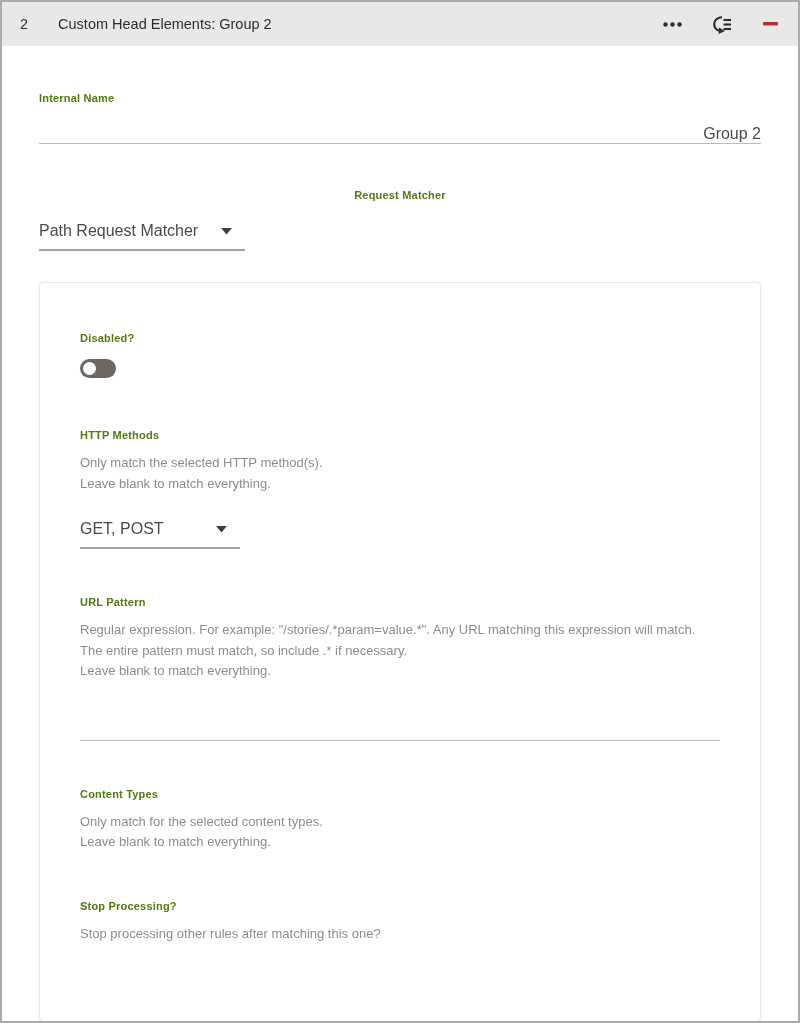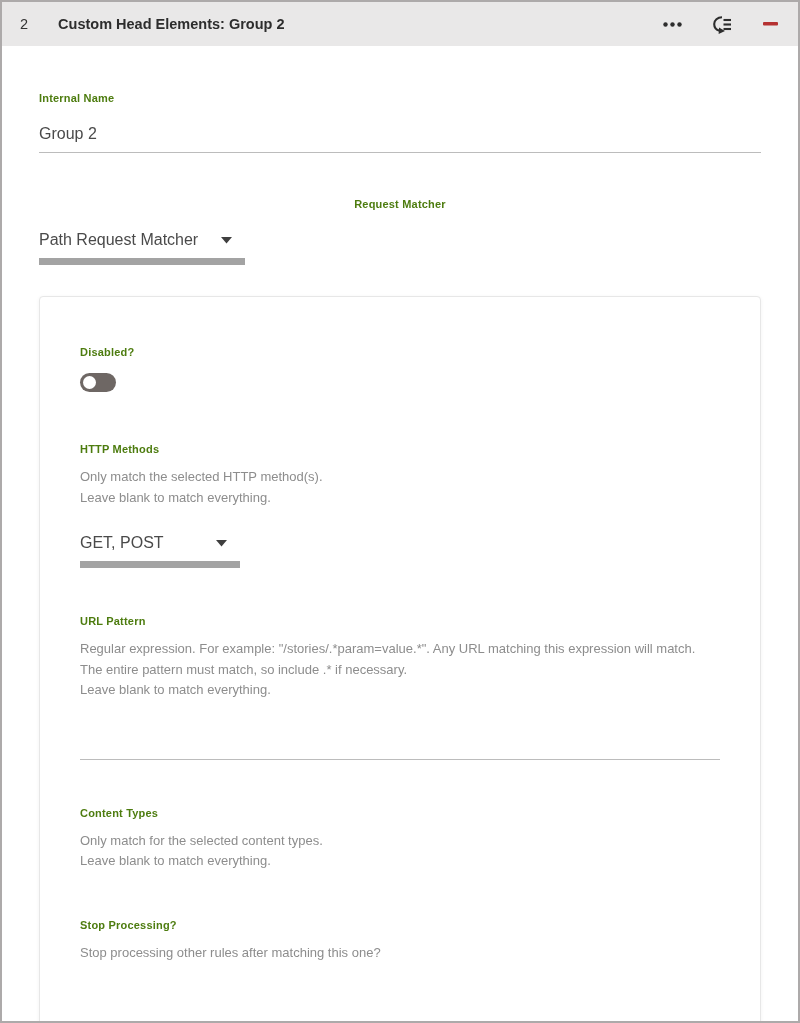--- a/index.html
+++ b/index.html
@@ -10,39 +10,39 @@
     border:2px solid #adaaaa;
     overflow:hidden;
     position:relative;
   }
   .header {
     height:44px; background:#e9e8e8;
     display:flex; align-items:center;
     padding:0 20px 0 18px;
   }
   .header-index { font-size:14.5px; color:#333; }
-  .header-title { margin-left:30px; font-size:14.5px; color:#2d2d2d;font-weight:bold; }
+  .header-title { margin-left:30px; font-size:14.5px; color:#2d2d2d; }
   .header-actions { margin-left:auto; display:flex; align-items:center; gap:30px; }
   .icon-btn { display:flex; align-items:center; justify-content:center; cursor:pointer; background:none; border:none; padding:0; }
 
   .content { padding:46px 37px 0 37px; }
 
   .field-label { font-size:11px; font-weight:bold; color:#4d7c0f; letter-spacing:.2px; display:block; }
 
   .text-input {
     margin-top:21px; font-size:16px; color:#4a4a4a;
-    padding-bottom:9px; border-bottom:1px solid #bcbcbc; width:100%;
+    border-bottom:1px solid #bcbcbc; width:100%;text-align:right;
   }
 
   .rm-field { margin-top:45px;text-align:center; }
 
   .dropdown {
     margin-top:21px; display:flex; align-items:center; justify-content:space-between;
     font-size:16px; color:#4a4a4a;
-    padding:0 13px 9px 0; border-bottom:7px solid #a3a3a3; cursor:pointer;
+    padding:0 13px 9px 0; border-bottom:2px solid #a3a3a3; cursor:pointer;
   }
   .dropdown-lg { width:206px; }
   .dropdown-sm { width:160px; margin-top:26px;align-items:center; }
   .caret svg { display:block; }
 
   .card {
     margin-top:31px; background:#fff;
     border:1px solid #e7e7e7; border-radius:4px;
     box-shadow:0 1px 4px rgba(0,0,0,.05);
     padding:49px 40px 44px 40px;

